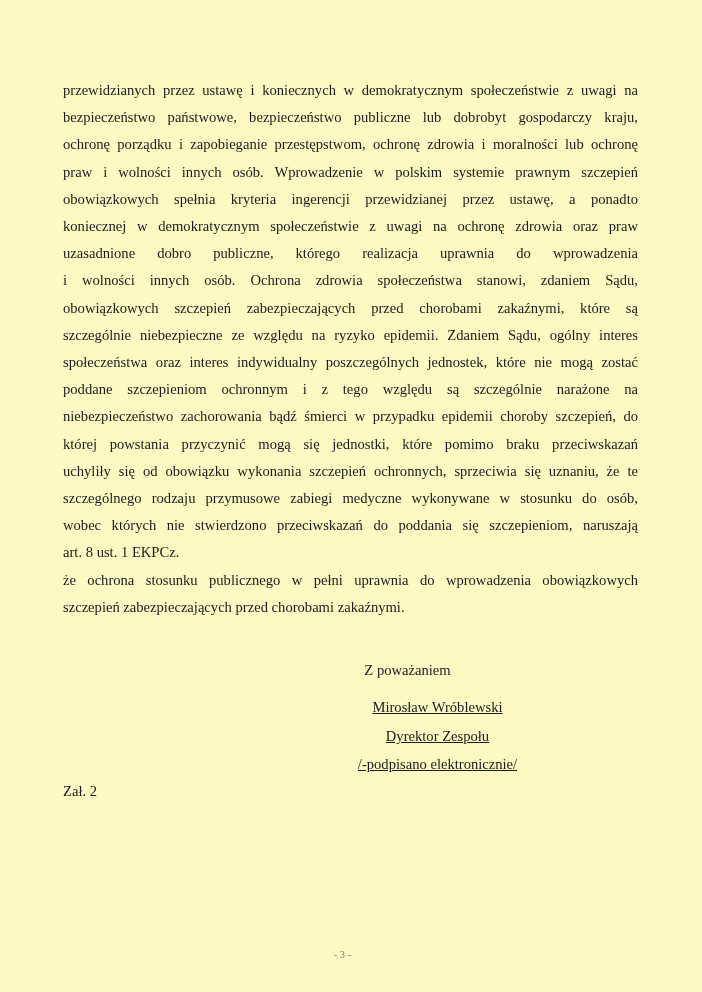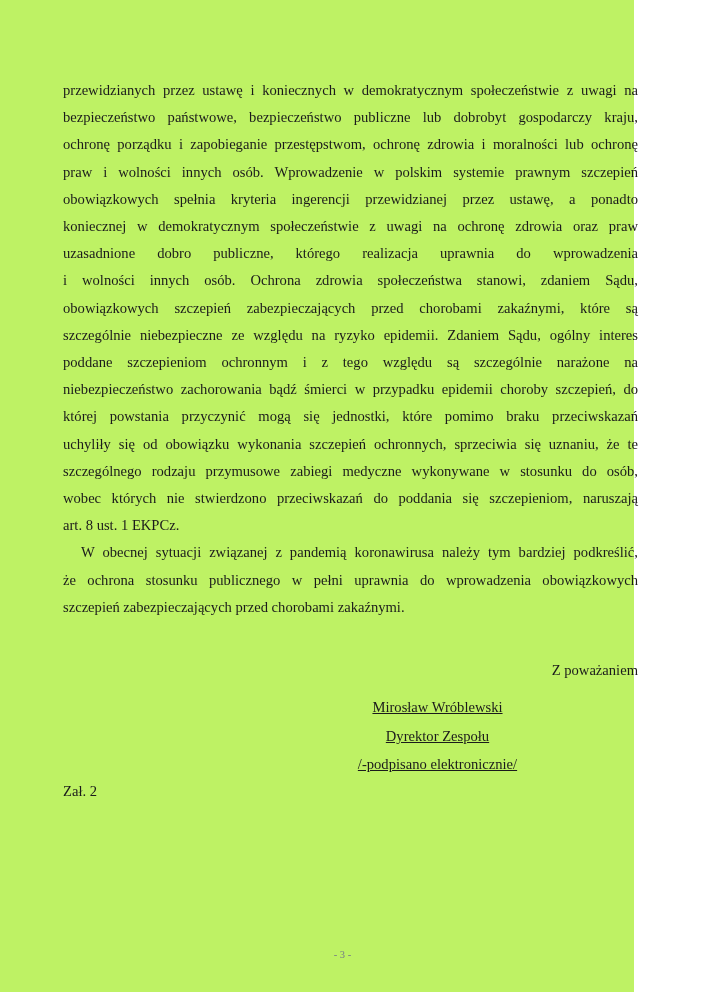--- a/index.html
+++ b/index.html
@@ -7,23 +7,23 @@
     padding: 0;
     background: #ffffff;
   }
   body {
     width: 702px;
     height: 992px;
     overflow: hidden;
   }
   .page {
     position: relative;
-    width: 634px;
+    width: 702px;
     height: 992px;
-    background: #bef264;
+    background: #fef9c3;
     font-family: "Liberation Serif", "DejaVu Serif", serif;
     color: #1b1b1b;
   }
   .body-text {
     position: absolute;
     left: 63px;
     top: 77px;
     width: 575px;
     font-size: 14.6px;
   }
@@ -40,21 +40,21 @@
     text-align-last: justify;
   }
   .text-line.indent {
     text-indent: 18px;
   }
   .closing {
     margin-top: 36px;
   }
   .salutation {
     line-height: 27.2px;
-    text-align: right;
+    text-align: center;
     padding-left: 114px; 
     margin-top: 20px;
   }
   .sig-block {
     margin-top: 9px;
   }
   .sig-block .sig-line {
     line-height: 28.4px;
     text-align: center;
     padding-left: 174px; 
@@ -86,31 +86,31 @@
         <div class="text-line justify">przewidzianych przez ustawę i koniecznych w demokratycznym społeczeństwie z uwagi na</div>
         <div class="text-line justify">bezpieczeństwo państwowe, bezpieczeństwo publiczne lub dobrobyt gospodarczy kraju,</div>
         <div class="text-line justify">ochronę porządku i zapobieganie przestępstwom, ochronę zdrowia i moralności lub ochronę</div>
         <div class="text-line justify">praw i wolności innych osób. Wprowadzenie w polskim systemie prawnym szczepień</div>
         <div class="text-line justify">obowiązkowych spełnia kryteria ingerencji przewidzianej przez ustawę, a ponadto</div>
         <div class="text-line justify">koniecznej w demokratycznym społeczeństwie z uwagi na ochronę zdrowia oraz praw</div>
         <div class="text-line justify">uzasadnione dobro publiczne, którego realizacja uprawnia do wprowadzenia</div>
         <div class="text-line justify">i wolności innych osób. Ochrona zdrowia społeczeństwa stanowi, zdaniem Sądu,</div>
         <div class="text-line justify">obowiązkowych szczepień zabezpieczających przed chorobami zakaźnymi, które są</div>
         <div class="text-line justify">szczególnie niebezpieczne ze względu na ryzyko epidemii. Zdaniem Sądu, ogólny interes</div>
+        <div class="text-line justify">społeczeństwa oraz interes indywidualny poszczególnych jednostek, które nie mogą zostać</div>
         <div class="text-line justify">poddane szczepieniom ochronnym i z tego względu są szczególnie narażone na</div>
         <div class="text-line justify">niebezpieczeństwo zachorowania bądź śmierci w przypadku epidemii choroby szczepień, do</div>
         <div class="text-line justify">której powstania przyczynić mogą się jednostki, które pomimo braku przeciwskazań</div>
         <div class="text-line justify">uchyliły się od obowiązku wykonania szczepień ochronnych, sprzeciwia się uznaniu, że te</div>
         <div class="text-line justify">szczególnego rodzaju przymusowe zabiegi medyczne wykonywane w stosunku do osób,</div>
         <div class="text-line justify">wobec których nie stwierdzono przeciwskazań do poddania się szczepieniom, naruszają</div>
         <div class="text-line">art. 8 ust. 1 EKPCz.</div>
       </div>
 
     <div class="paragraph">
-        <div class="text-line justify indent">W obecnej sytuacji związanej z pandemią koronawirusa należy tym bardziej podkreślić,</div>
         <div class="text-line justify">że ochrona stosunku publicznego w pełni uprawnia do wprowadzenia obowiązkowych</div>
         <div class="text-line">szczepień zabezpieczających przed chorobami zakaźnymi.</div>
       </div>
 
     <div class="closing">
       <div class="salutation">Z poważaniem</div>
       <div class="sig-block">
         <div class="sig-line">Mirosław Wróblewski</div>
         <div class="sig-line">Dyrektor Zespołu</div>
         <div class="sig-line">/-podpisano elektronicznie/</div>

